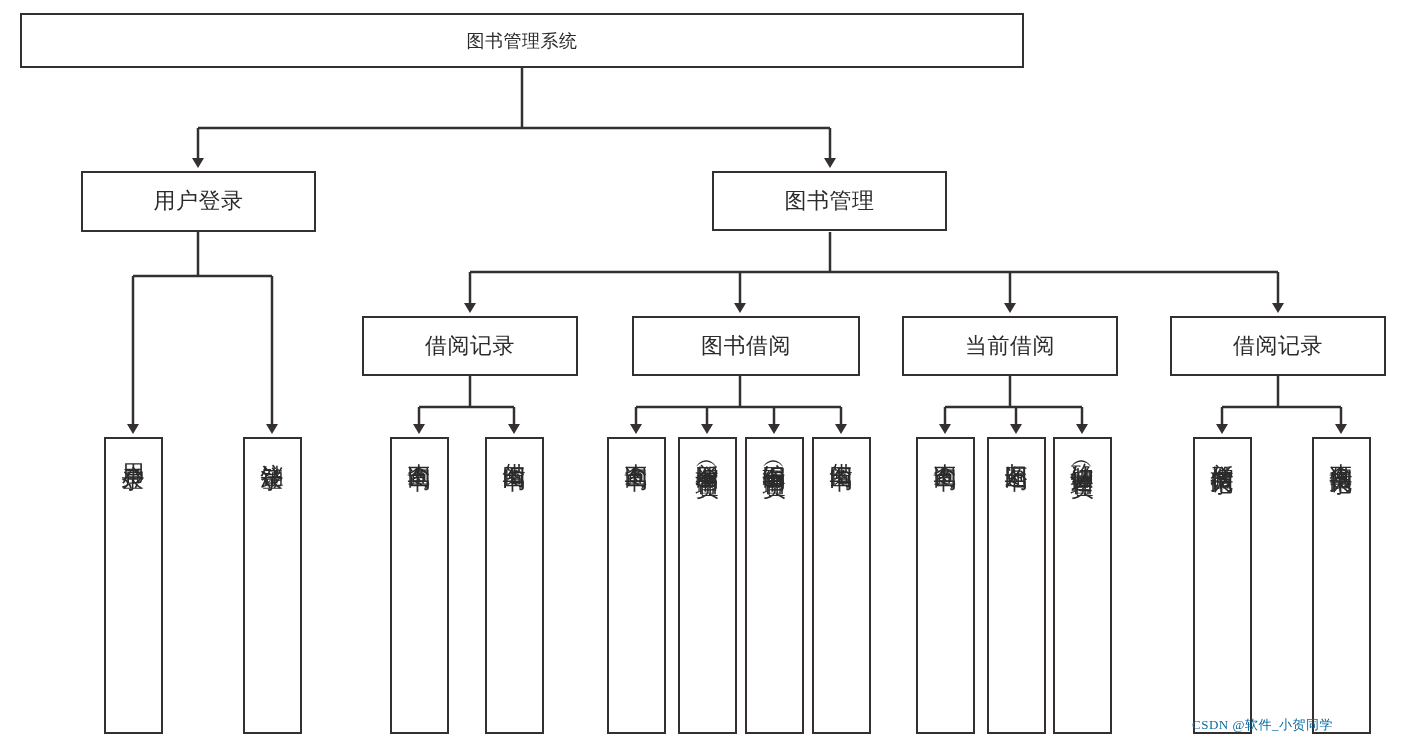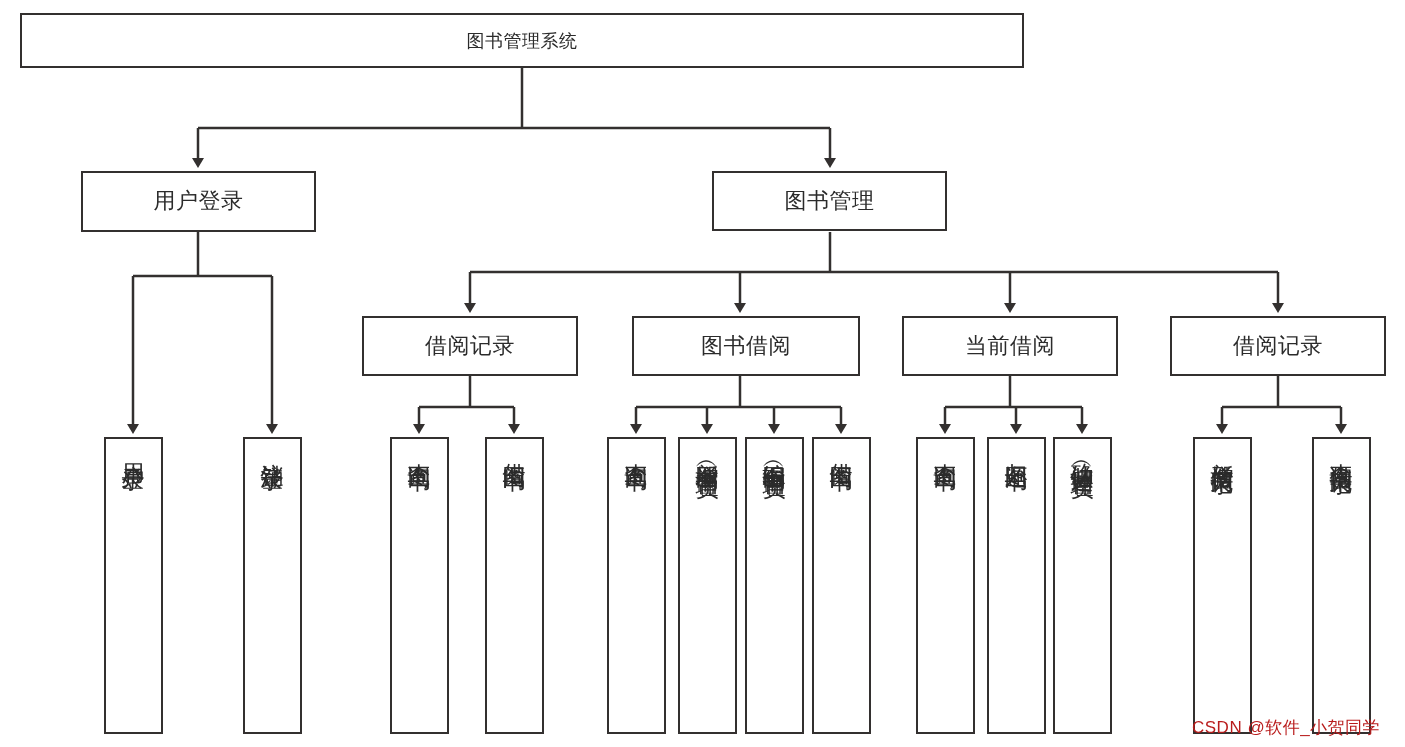--- a/index.html
+++ b/index.html
@@ -62,25 +62,25 @@
   .node.v .node-label {
     writing-mode: vertical-rl;
     text-orientation: upright;
     font-size: 23px;
     line-height: 1.05;
     letter-spacing: 2px;
     white-space: nowrap;
   }
   .watermark {
     position: absolute;
-    color: #b91c1c;
-    font-size: 17px;
+    color: #0369a1;
+    font-size: 13px;
     white-space: nowrap;
     letter-spacing: 0.5px;
-    font-family: Liberation Sans, sans-serif;
+    font-family: Liberation Serif, serif;
   }
 </style>
 </head>
 <body>
 
 <div id="diagram-root">
 
   <svg id="edges-layer" viewBox="0 0 1405 747" xmlns="http://www.w3.org/2000/svg">
     <defs>
       <marker id="arrow" markerWidth="10" markerHeight="12" refX="1" refY="6" orient="auto" markerUnits="userSpaceOnUse">

